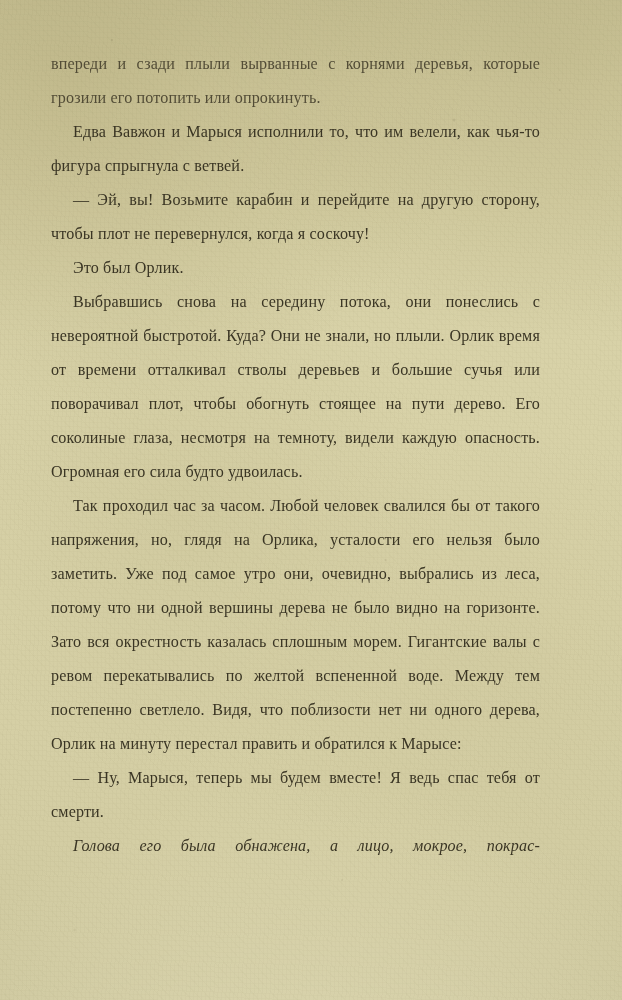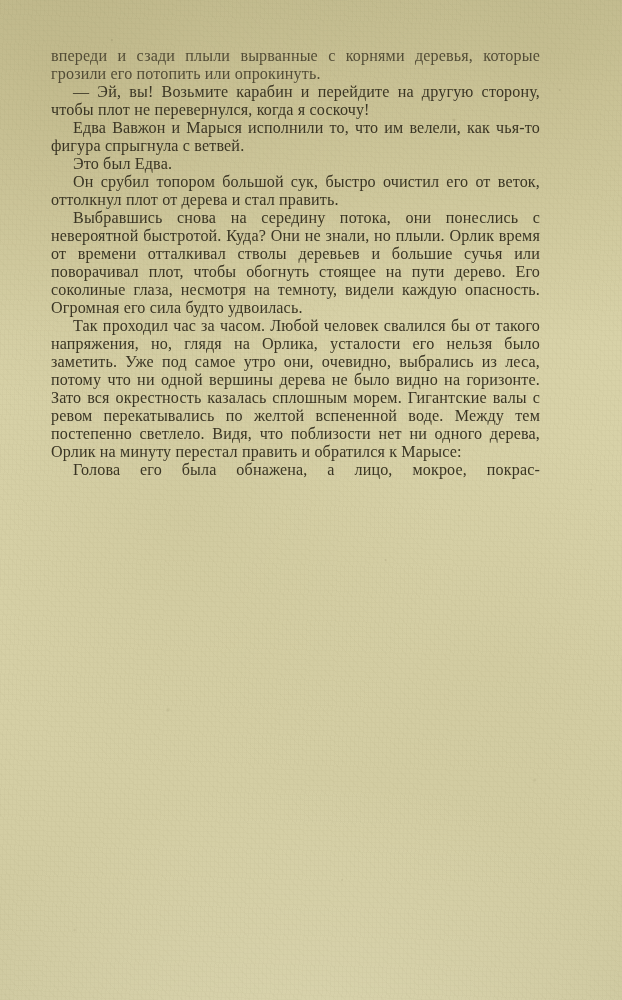--- a/index.html
+++ b/index.html
@@ -62,41 +62,42 @@
   }
 
   
   .textblock {
     position: absolute;
     left: 51px;
     top: 47px;
     width: 489px;
     color: #3a3524;
     font-size: 16.1px;
-    line-height: 18px;
+    line-height: 34px;
     text-align: justify;
     text-justify: inter-word;
     letter-spacing: 0.15px;
   }
 
   .para {
     margin: 0;
     text-indent: 22px;
     text-align: justify;
     
   }
 
   
   .para.cont {
     text-indent: 0;
   }
 
   
   .para.runon {
     text-align-last: justify;
+    font-style: italic;
   }
 
   
   .para.faded {
     color: #4a4430;
     opacity: 0.93;
   }
 
   
   .folio {
@@ -122,32 +123,32 @@
 <div class="page">
 
   <div class="grain"></div>
   <div class="spots"></div>
 
   <div class="textblock">
 
     <p class="para cont faded">впереди и сзади плыли вырванные с корнями деревья, которые грозили его потопить или опрокинуть.</p>
 
 
+    <p class="para">Едва Вавжон и Марыся исполнили то, что им велели, как чья-то фигура спрыгнула с ветвей.</p>
+
     <p class="para">— Эй, вы! Возьмите карабин и перейдите на другую сторону, чтобы плот не перевернулся, когда я соскочу!</p>
 
-    <p class="para">Едва Вавжон и Марыся исполнили то, что им велели, как чья-то фигура спрыгнула с ветвей.</p>
-
-    <p class="para">Это был Едва.</p>
+    <p class="para">Это был Орлик.</p>
 
 
-    <p class="para">Он срубил топором большой сук, быстро очистил его от веток, оттолкнул плот от дерева и стал править.</p>
 
     <p class="para">Выбравшись снова на середину потока, они понеслись с невероятной быстротой. Куда? Они не знали, но плыли. Орлик время от времени отталкивал стволы деревьев и большие сучья или поворачивал плот, чтобы обогнуть стоящее на пути дерево. Его соколиные глаза, несмотря на темноту, видели каждую опасность. Огромная его сила будто удвоилась.</p>
 
     <p class="para">Так проходил час за часом. Любой человек свалился бы от такого напряжения, но, глядя на Орлика, усталости его нельзя было заметить. Уже под самое утро они, очевидно, выбрались из леса, потому что ни одной вершины дерева не было видно на горизонте. Зато вся окрестность казалась сплошным морем. Гигантские валы с ревом перекатывались по желтой вспененной воде. Между тем постепенно светлело. Видя, что поблизости нет ни одного дерева, Орлик на минуту перестал править и обратился к Марысе:</p>
 
+    <p class="para">— Ну, Марыся, теперь мы будем вместе! Я ведь спас тебя от смерти.</p>
 
     <p class="para runon">Голова его была обнажена, а лицо, мокрое, покрас-</p>
 
   </div>
 
 
 </div>
 
 </body></html>

